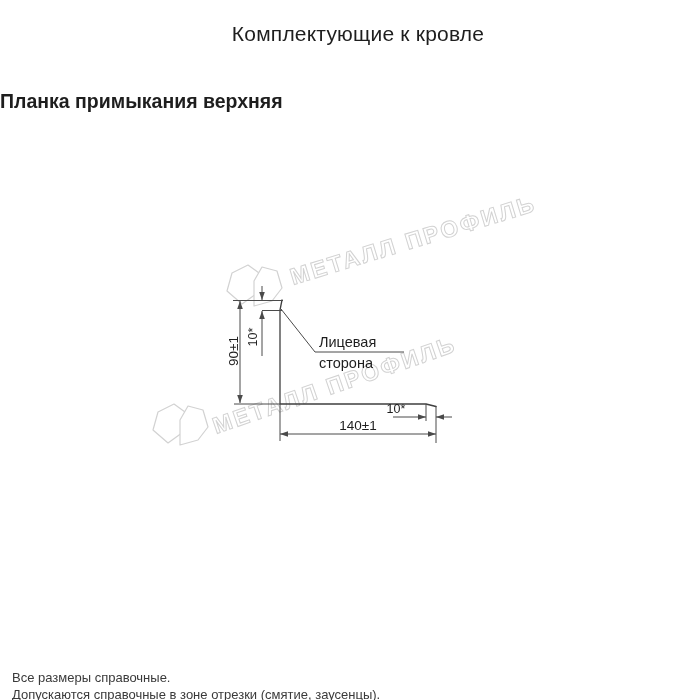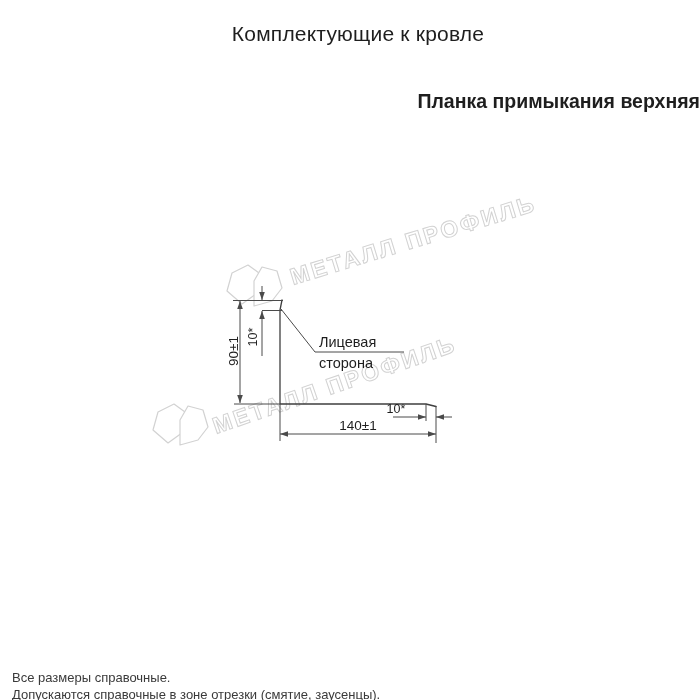--- a/index.html
+++ b/index.html
@@ -3,21 +3,21 @@
 <meta charset="utf-8">
 <style>
   :root{
     --line:#3f3f3f; --dim:#4a4a4a; --text:#1e1e1e; --watermark:#d2d2d2; --page_bg:#ffffff;
   }
   html,body{margin:0;padding:0;background:var(--page_bg);}
   .page{position:relative;width:700px;height:700px;background:var(--page_bg);overflow:hidden;
         font-family:"Liberation Sans",sans-serif;color:var(--text);}
   .title{position:absolute;top:22px;left:8px;width:700px;text-align:center;
          font-size:21px;font-weight:400;letter-spacing:.2px;}
-  .subtitle{position:absolute;top:90px;left:0;width:700px;text-align:right;
+  .subtitle{position:absolute;top:90px;left:0;width:700px;text-align:left;
             font-size:19.5px;font-weight:700;line-height:23px;}
   .drawing-svg{position:absolute;top:0;left:0;}
   .footer{position:absolute;left:12px;top:646px;font-size:13px;line-height:16.5px;color:#3a3a3a;margin-top:24px;}
   
   .profile{fill:none;stroke:var(--line);stroke-width:1.3;stroke-linejoin:round;stroke-linecap:round;}
   .dim{fill:none;stroke:var(--dim);stroke-width:1;}
   .arr{fill:var(--dim);stroke:none;}
   .dimtext{font-family:"Liberation Sans",sans-serif;font-size:13.5px;fill:var(--text);}
   .dimtext-sm{font-family:"Liberation Sans",sans-serif;font-size:12.5px;fill:var(--text);}
   .facetext{font-family:"Liberation Sans",sans-serif;font-size:14.5px;fill:var(--text);}

